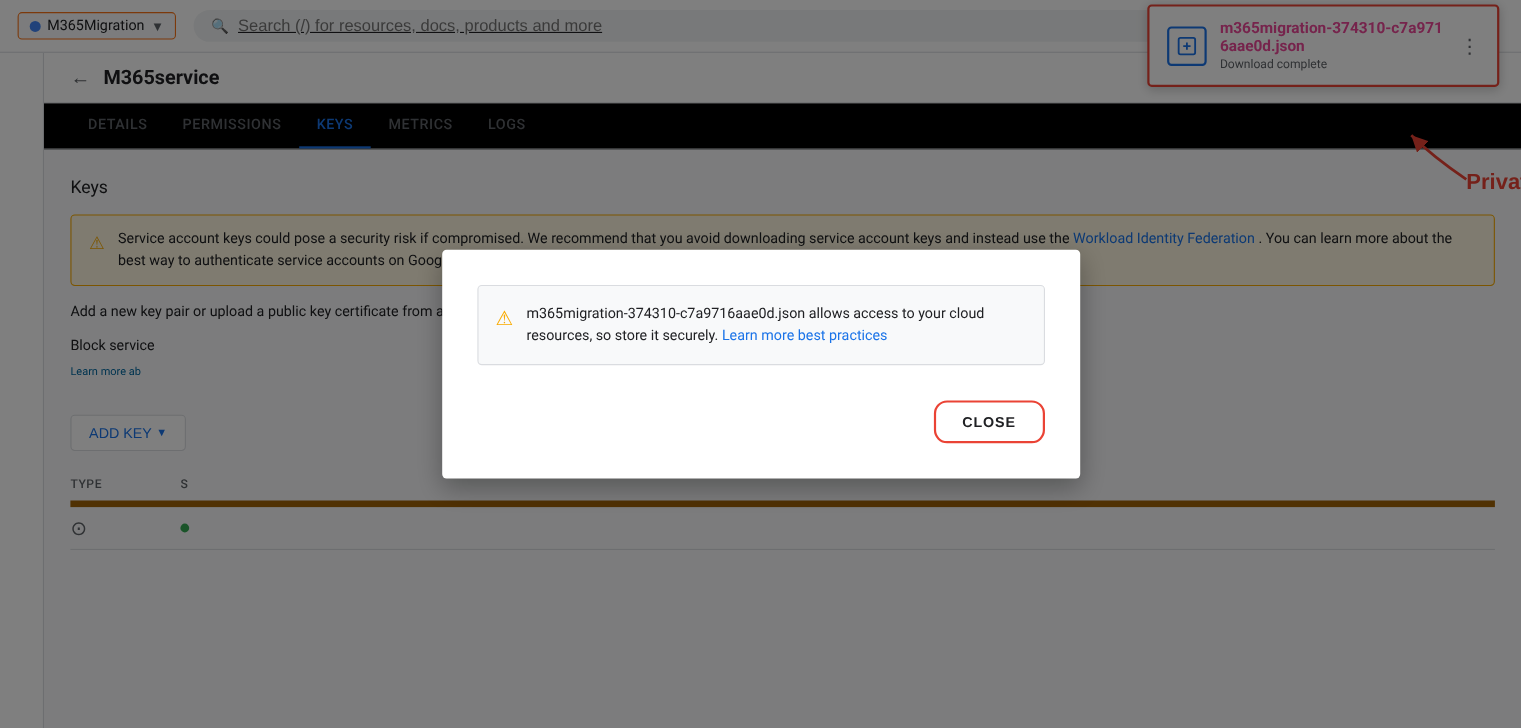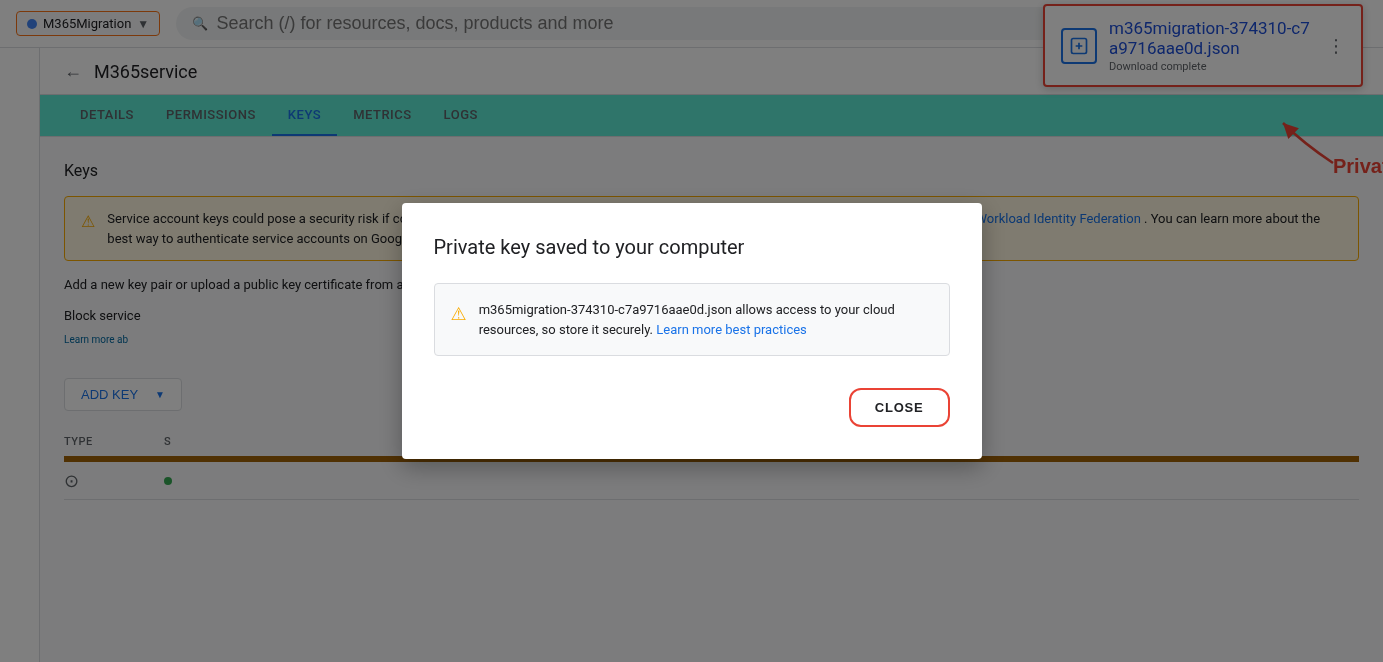--- a/index.html
+++ b/index.html
@@ -41,23 +41,24 @@
       align-items: center;
       background: #f1f3f4;
       border-radius: 24px;
       padding: 6px 16px;
       gap: 8px;
     }
     .search-bar input {
       border: none;
       background: transparent;
       outline: none;
-      font-size: 18px;
+      font-size: 15px;
       color: #202124;
       width: 100%;
+      text-decoration: underline;
     }
     .search-icon-svg { color: #5f6368; }
 
     
     .page-layout {
       display: flex;
       height: calc(662px - 48px);
     }
 
     
@@ -84,28 +85,28 @@
       border-bottom: 1px solid #dadce0;
       gap: 12px;
     }
     .back-arrow {
       cursor: pointer;
       color: #5f6368;
       font-size: 18px;
     }
     .sub-header-title {
       font-size: 18px;
-      font-weight: 400;
+      font-weight: 700;
       color: #202124;
     }
 
     
     .tabs {
       display: flex;
-      background: #5eead4;
+      background: #000000;
       border-bottom: 1px solid #dadce0;
       padding: 0 24px;
     }
     .tab {
       padding: 12px 16px;
       font-size: 13px;
       font-weight: 500;
       color: #5f6368;
       cursor: pointer;
       border-bottom: 2px solid transparent;
@@ -155,21 +156,21 @@
     }
     .learn-more-link {
       color: #0369a1;
       text-decoration: none;
       font-size: 10px;
     }
 
     .add-key-btn {
       display: inline-flex;
       align-items: center;
-      gap: 17px;
+      gap: 4px;
       background: #fff;
       border: 1px solid #dadce0;
       border-radius: 4px;
       padding: 8px 16px;
       font-size: 13px;
       color: #1a73e8;
       cursor: pointer;
       margin: 16px 0;
       font-weight: 500;
     }
@@ -220,21 +221,21 @@
       border: 2px solid #1a73e8;
       border-radius: 4px;
       display: flex;
       align-items: center;
       justify-content: center;
       color: #1a73e8;
       font-size: 18px;
       flex-shrink: 0;
     }
     .download-info { flex: 1; }
-    .download-filename { font-size: 17px; color: #1d4ed8; font-weight: 400; word-break: break-all; }
+    .download-filename { font-size: 14px; color: #ec4899; font-weight: 700; word-break: break-all; }
     .download-status { font-size: 11px; color: #5f6368; margin-top: 2px; }
     .download-action { color: #5f6368; font-size: 18px; cursor: pointer; }
 
     
     .modal-overlay {
       position: fixed;
       top: 0; left: 0; right: 0; bottom: 0;
       background: rgba(0,0,0,0.5);
       z-index: 200;
       display: flex;
@@ -388,21 +389,20 @@
       </defs>
     </svg>
     <div style="position:absolute; top:42px; left:60px;">
       <span style="color:#ea4335; font-size:20px; font-weight:700; font-family:Arial,sans-serif; white-space:nowrap;">Private Key Downloaded</span>
     </div>
   </div>
 </div>
 
 <div class="modal-overlay">
   <div class="modal">
-    <h2 class="modal-title">Private key saved to your computer</h2>
     <div class="modal-warning">
       <span class="modal-warning-icon">⚠</span>
       <span>
         <span>m365migration-374310-c7a9716aae0d.json allows access to your cloud resources, so store it securely.</span>
         <a class="link" href="#">Learn more best practices</a>
       </span>
     </div>
     <div class="modal-actions">
       <button class="close-btn">CLOSE</button>
     </div>

